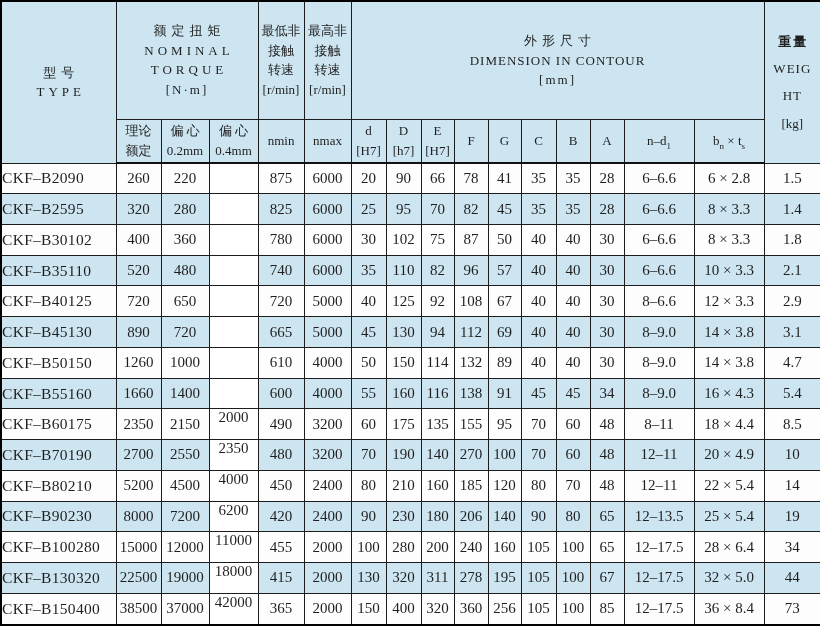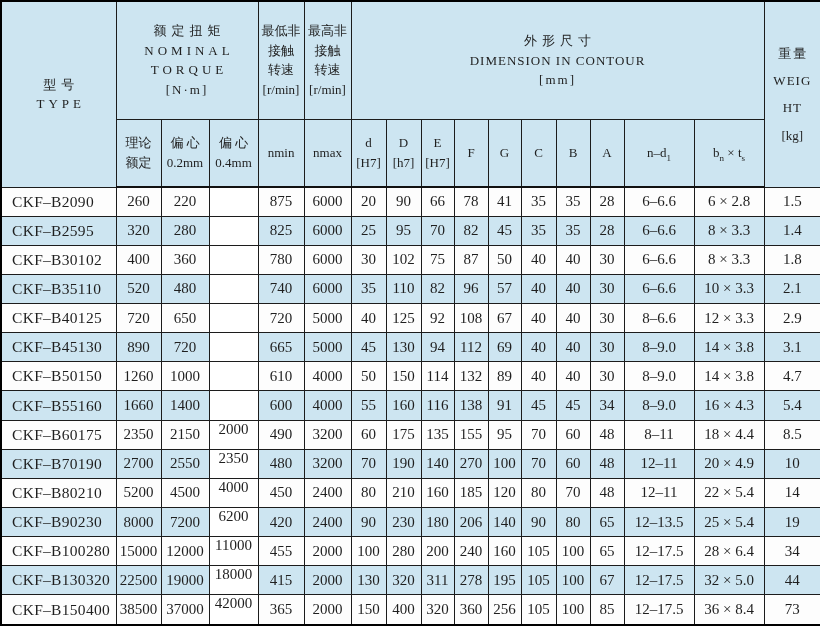--- a/index.html
+++ b/index.html
@@ -7,28 +7,28 @@
   table.spec{
     width:820px;height:626px;
     border-collapse:collapse;table-layout:fixed;
     font-family:"Liberation Serif","DejaVu Serif",serif;
     color:#1f1f1f;
   }
   table.spec{border:2px solid #000;}
   .spec th,.spec td{border:1px solid #1c1c1c;padding:0;text-align:center;vertical-align:middle;}
   .spec thead th{background:#cde5f1;font-weight:normal;font-size:13px;line-height:1.5;}
   .spec thead tr:first-child{height:118px;}
-  .spec thead tr:nth-child(2){height:68px;}
+  .spec thead tr:nth-child(2){height:44px;}
   .spec thead tr:nth-child(2) th{border-bottom:2px solid #111;}
   .spec tbody td{font-size:15px;background:#fdfdfd;}
   .spec tbody tr:nth-child(even) td{background:#cde5f1;}
-  .spec tbody td.col-type{text-align:left;padding-left:10px;font-size:15.5px;letter-spacing:0.3px;}
+  .spec tbody td.col-type{text-align:left;font-size:15.5px;letter-spacing:0.3px;}
   .spec tbody td.col-ecc04{background:#ffffff !important;vertical-align:top;line-height:1.05;padding-top:1px;}
   .zh-wide{letter-spacing:5px;text-indent:5px;}
-  .zh-med{letter-spacing:2px;text-indent:2px;}
+  .zh-med{letter-spacing:2px;text-indent:2px;font-weight:bold;}
   .en-wide{letter-spacing:4px;text-indent:4px;}
   .en-med{letter-spacing:1px;}
   .unit{letter-spacing:2px;}
   .grp-small{font-size:12.5px;line-height:1.55;}
   .weight-cell div{line-height:2.1;}
   sub{font-size:9px;line-height:0;}
   .subhead{font-size:13px;line-height:1.45;}
 </style>
 </head>
 <body>

